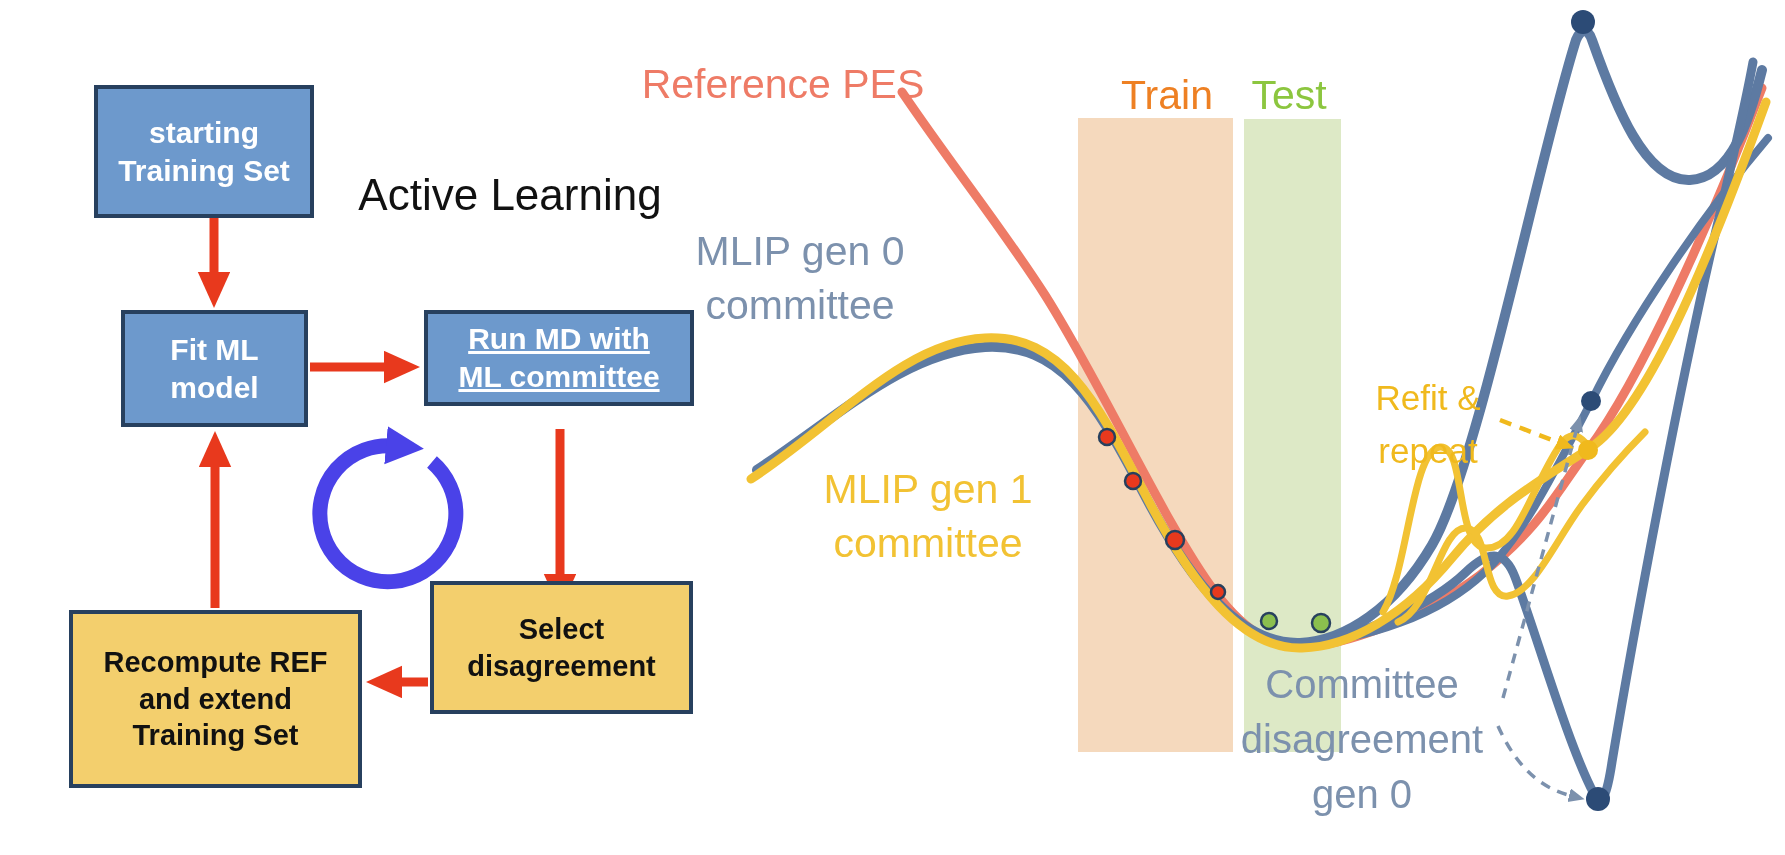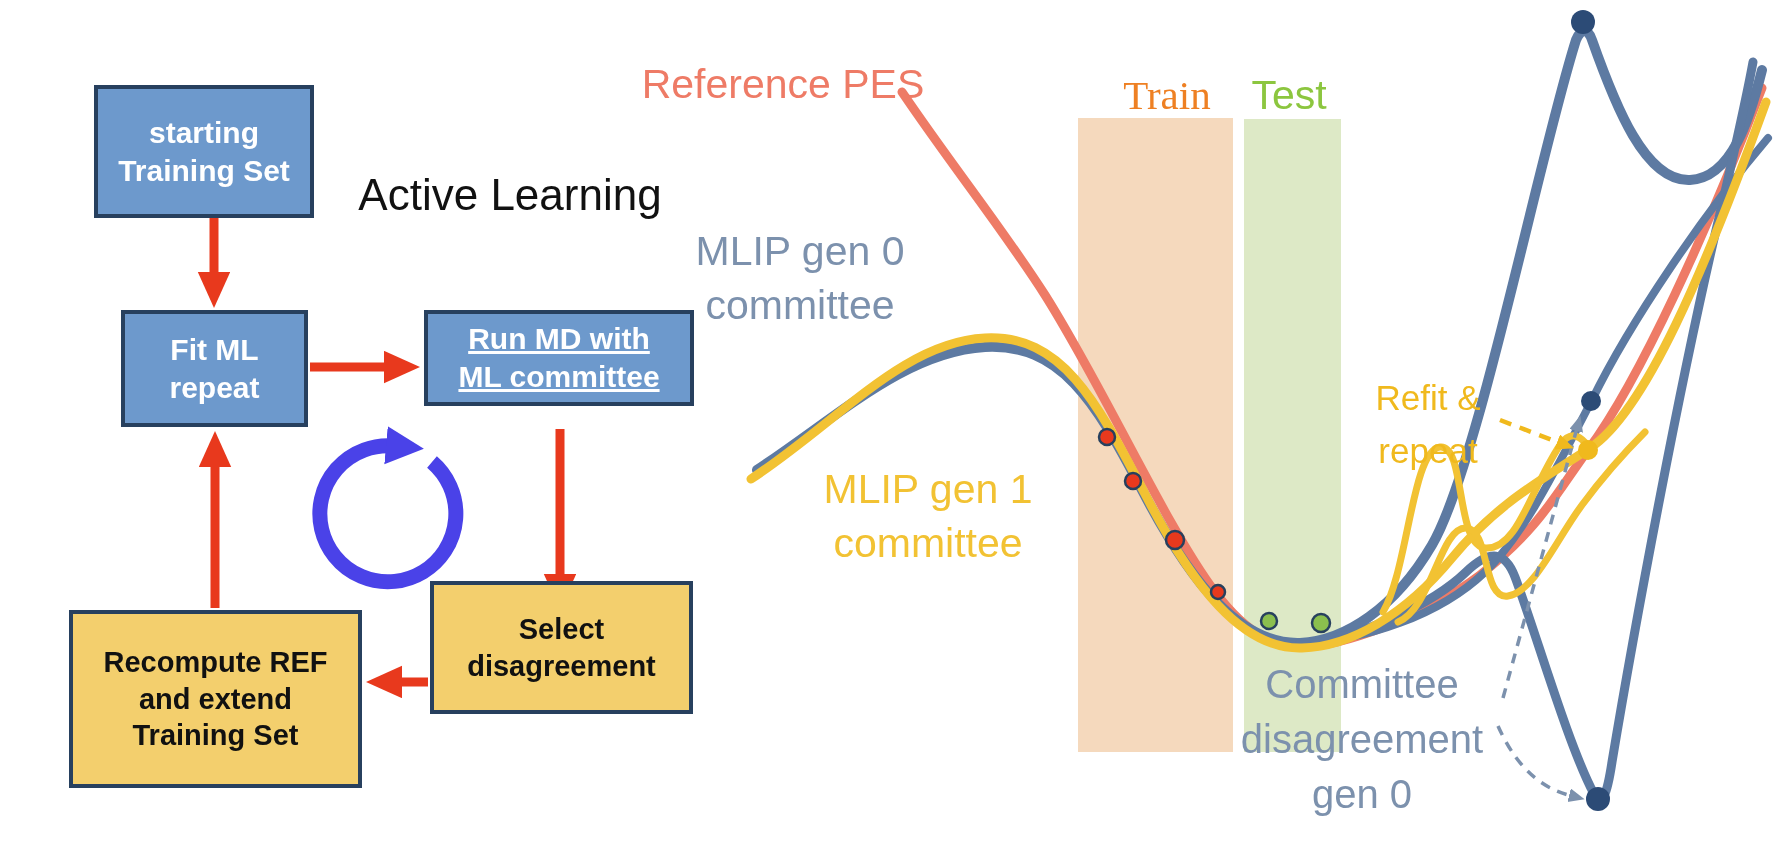--- a/index.html
+++ b/index.html
@@ -108,37 +108,37 @@
     <path d="M 428,682 H 393" stroke-width="9" fill="none" marker-end="url(#red-head)" stroke="#e8391d"></path>
     <path d="M 215,608 V 458" stroke-width="9" fill="none" marker-end="url(#red-head)" stroke="#e8391d"></path>
 
     <path d="M 432,462 A 68 68 0 1 1 394,446" fill="none" stroke-width="15" marker-end="url(#loop-head)" stroke="#4a42e8"></path>
   </svg>
 
   <div class="fc-box fc-blue" style="left:94px;top:69px;width:220px;height:133px;margin-top:16px;">starting
 Training Set</div>
 
   <div class="fc-box fc-blue" style="left:121px;top:310px;width:187px;height:117px;">Fit ML
-repeat</div>
+model</div>
 
   <div class="fc-box fc-blue" style="left:424px;top:310px;width:270px;height:96px;text-decoration:underline;">Run MD with
 ML committee</div>
 
   <div class="fc-box fc-yellow" style="left:69px;top:610px;width:293px;height:178px;">Recompute REF
 and extend
 Training Set</div>
 
   <div class="fc-box fc-yellow" style="left:430px;top:581px;width:263px;height:133px;">Select
 disagreement</div>
 
   <div class="title-line" style="left:510px;top:170px;">Active Learning</div>
 
   <div class="plot-label" style="left:783px;top:45px;font-size:41px;color:#ee7b66;">Reference PES</div>
 
-  <div class="plot-label" style="left:1167px;top:56px;font-size:41px;color:#ee8023;font-family:Liberation Serif, serif;">Train</div>
+  <div class="plot-label" style="left:1167px;top:56px;font-size:41px;color:#ee8023;">Train</div>
 
   <div class="plot-label" style="left:1289px;top:56px;font-size:41px;color:#8cc63f;">Test</div>
 
   <div class="plot-label" style="left:800px;top:212px;font-size:41px;color:#7c91ad;">MLIP gen 0
 committee</div>
 
   <div class="plot-label" style="left:928px;top:450px;font-size:41px;color:#f2c233;">MLIP gen 1
 committee</div>
 
   <div class="plot-label" style="left:1428px;top:360px;font-size:35px;color:#f0b91d;line-height:1.5;">Refit &amp;

